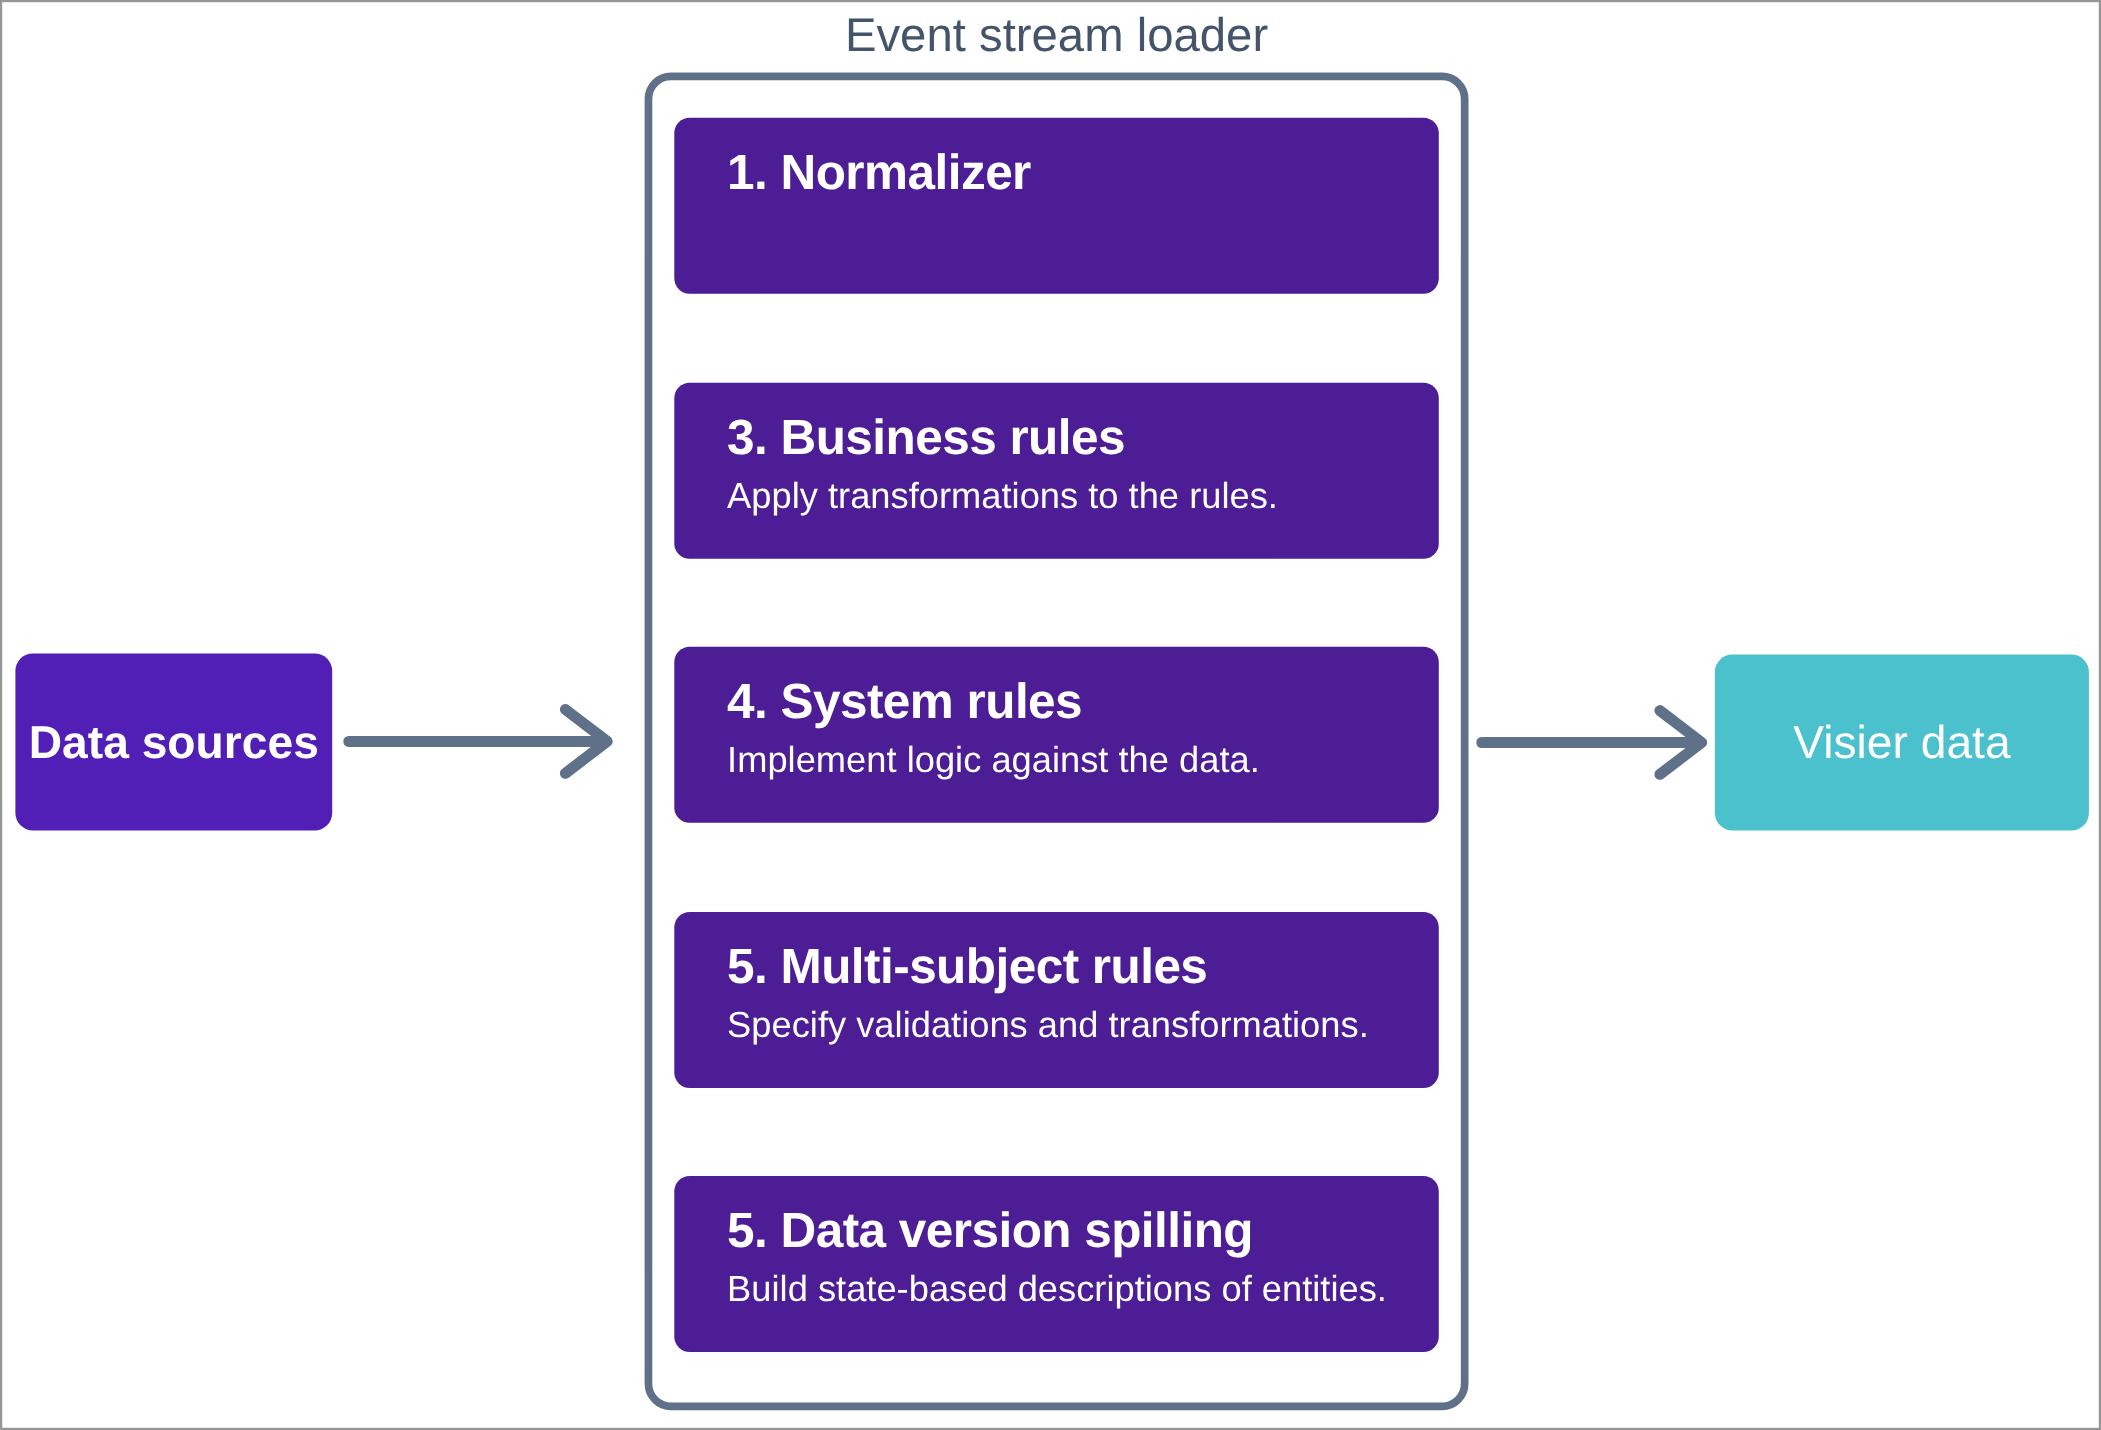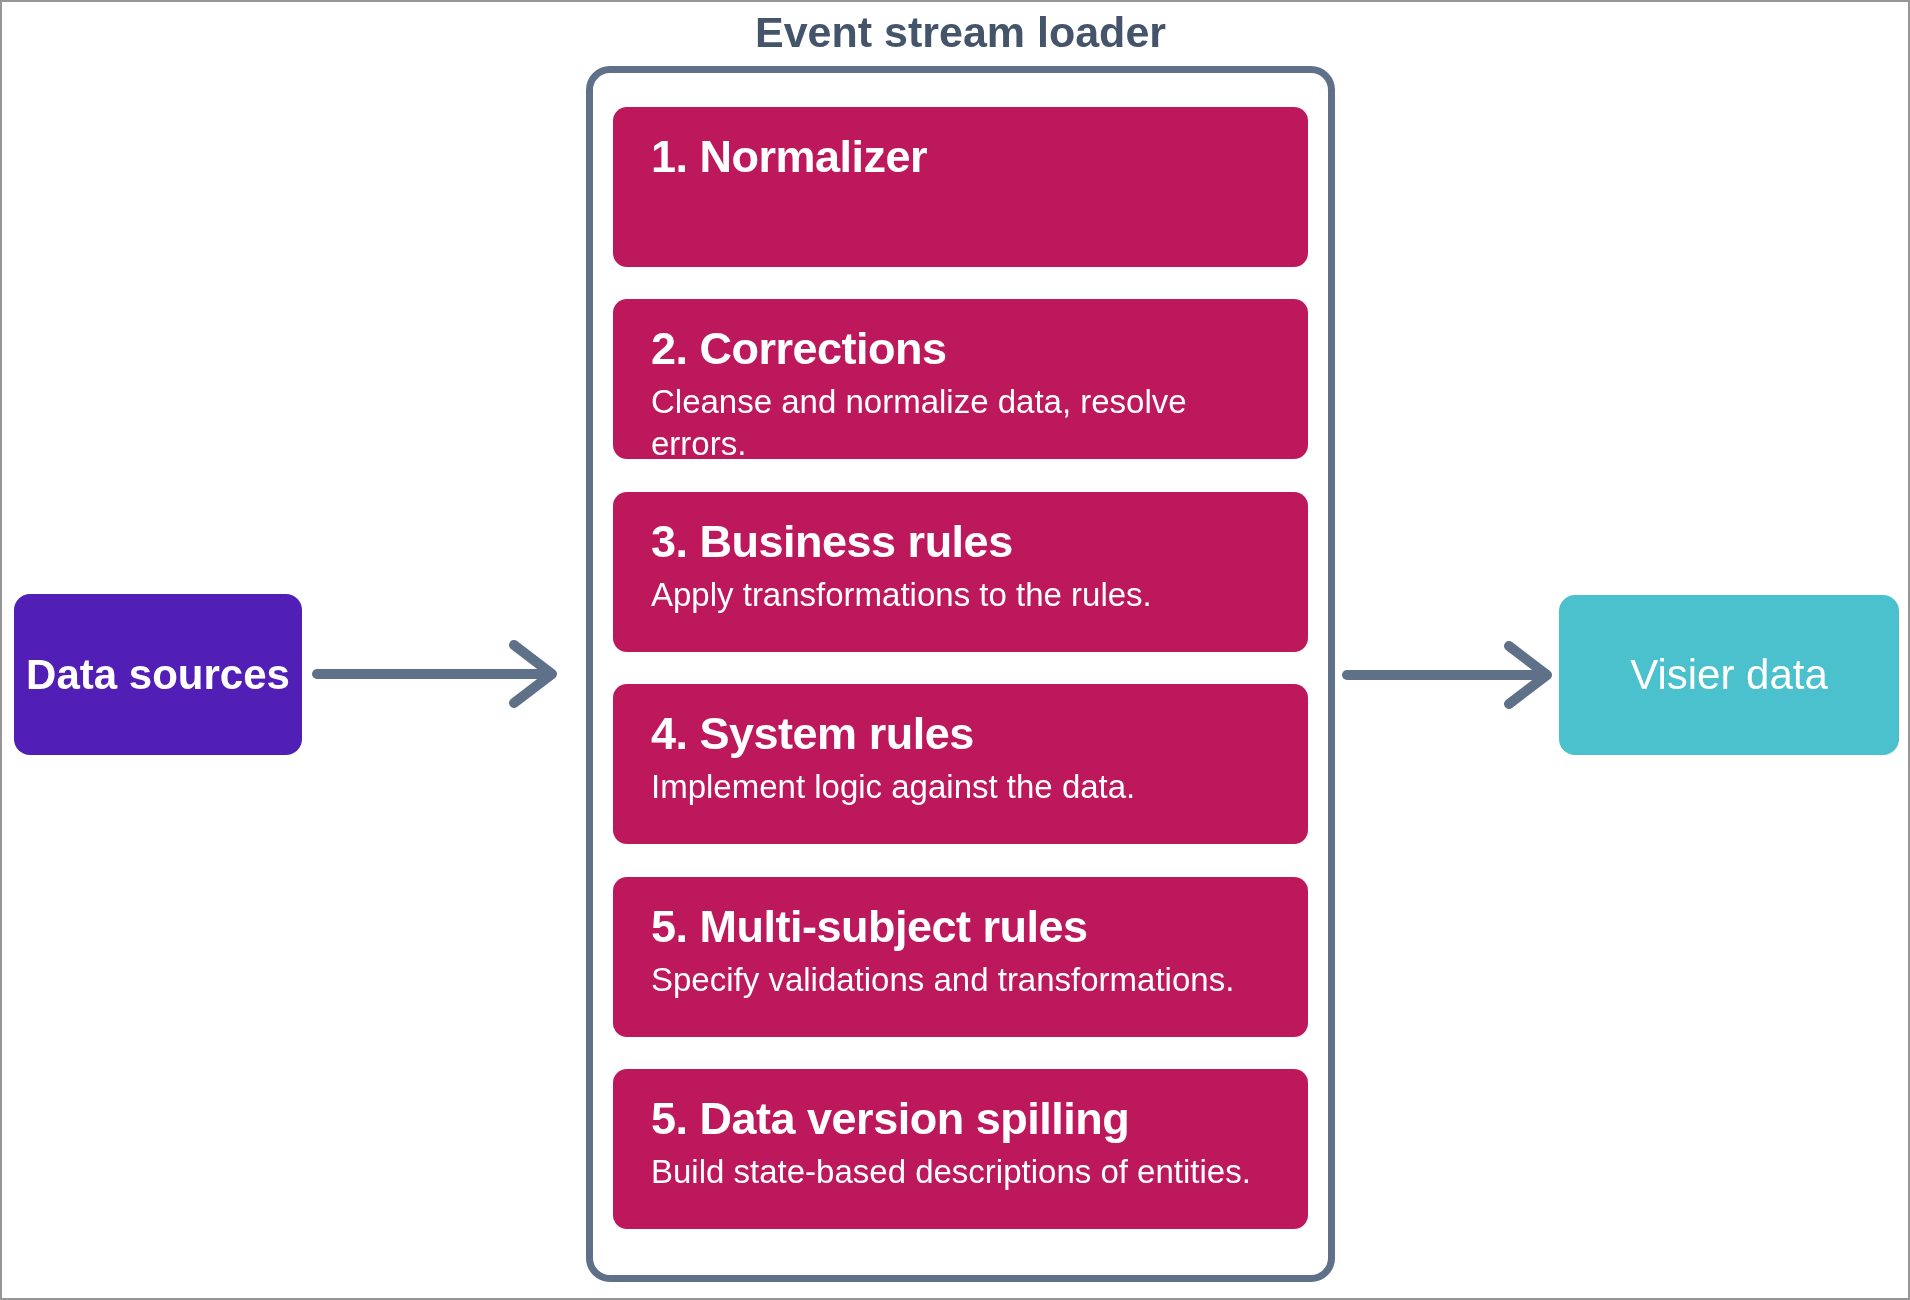--- a/index.html
+++ b/index.html
@@ -20,21 +20,21 @@
 
   
   .diagram-title {
     position: absolute;
     left: 584px;
     top: 4px;
     width: 749px;
     text-align: center;
     font-size: 43px;
     line-height: 52px;
-    font-weight: 700;
+    font-weight: 400;
     color: #44546A;
     letter-spacing: 0px;
   }
 
   
   .loader-container {
     position: absolute;
     left: 584px;
     top: 64px;
     width: 749px;
@@ -45,24 +45,24 @@
     background: #ffffff;
     display: flex;
     flex-direction: column;
     justify-content: space-between;
     padding: 34px 20px 46px 20px;
   }
 
   .step {
     height: 160px;
     box-sizing: border-box;
-    background: #be185d;
+    background: #4c1d95;
     border-radius: 14px;
     color: #ffffff;
-    padding: 24px 30px 0 38px;
+    padding: 24px 30px 0 48px;
   }
   .step-title {
     font-size: 45px;
     line-height: 52px;
     font-weight: 700;
     letter-spacing: -0.5px;
     margin: 0;
   }
   .step-desc {
     font-size: 33px;
@@ -126,24 +126,20 @@
     <line x1="5" y1="40" x2="235" y2="40" stroke="#5F7089" stroke-width="10" stroke-linecap="round"></line>
     <polyline points="202,11 240,40 202,69" fill="none" stroke="#5F7089" stroke-width="10" stroke-linecap="round" stroke-linejoin="round"></polyline>
   </svg>
 
   <div class="loader-container">
 
     <div class="step">
       <p class="step-title">1. Normalizer</p>
     </div>
 
-    <div class="step">
-      <p class="step-title">2. Corrections</p>
-      <p class="step-desc">Cleanse and normalize data, resolve errors.</p>
-    </div>
 
     <div class="step">
       <p class="step-title">3. Business rules</p>
       <p class="step-desc">Apply transformations to the rules.</p>
     </div>
 
     <div class="step">
       <p class="step-title">4. System rules</p>
       <p class="step-desc">Implement logic against the data.</p>
     </div>

